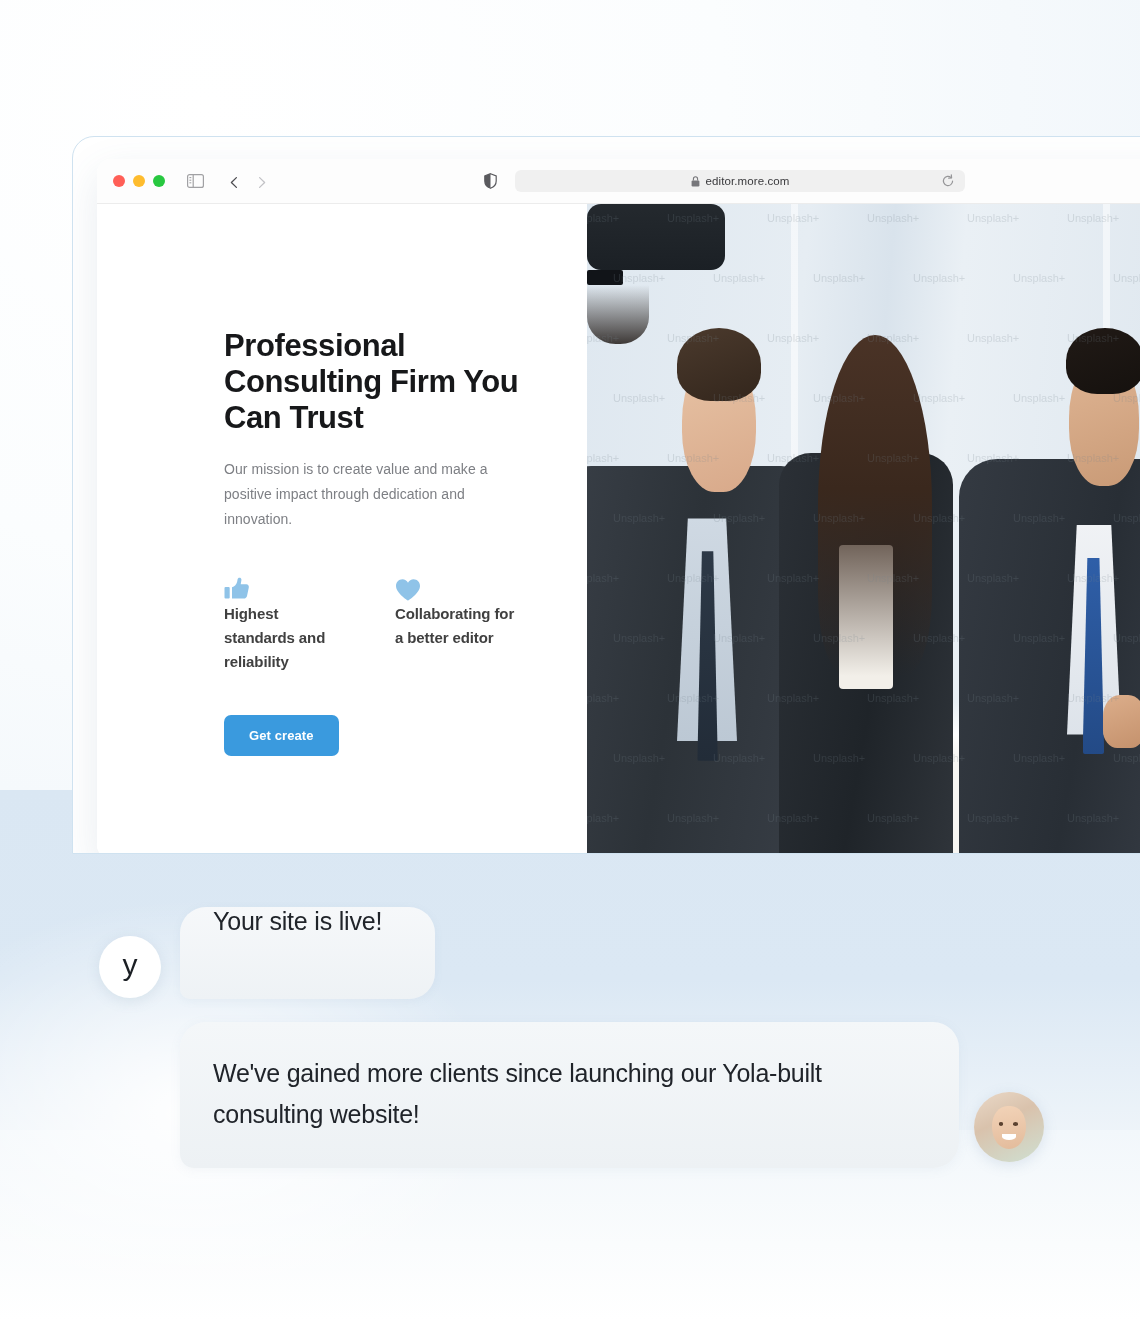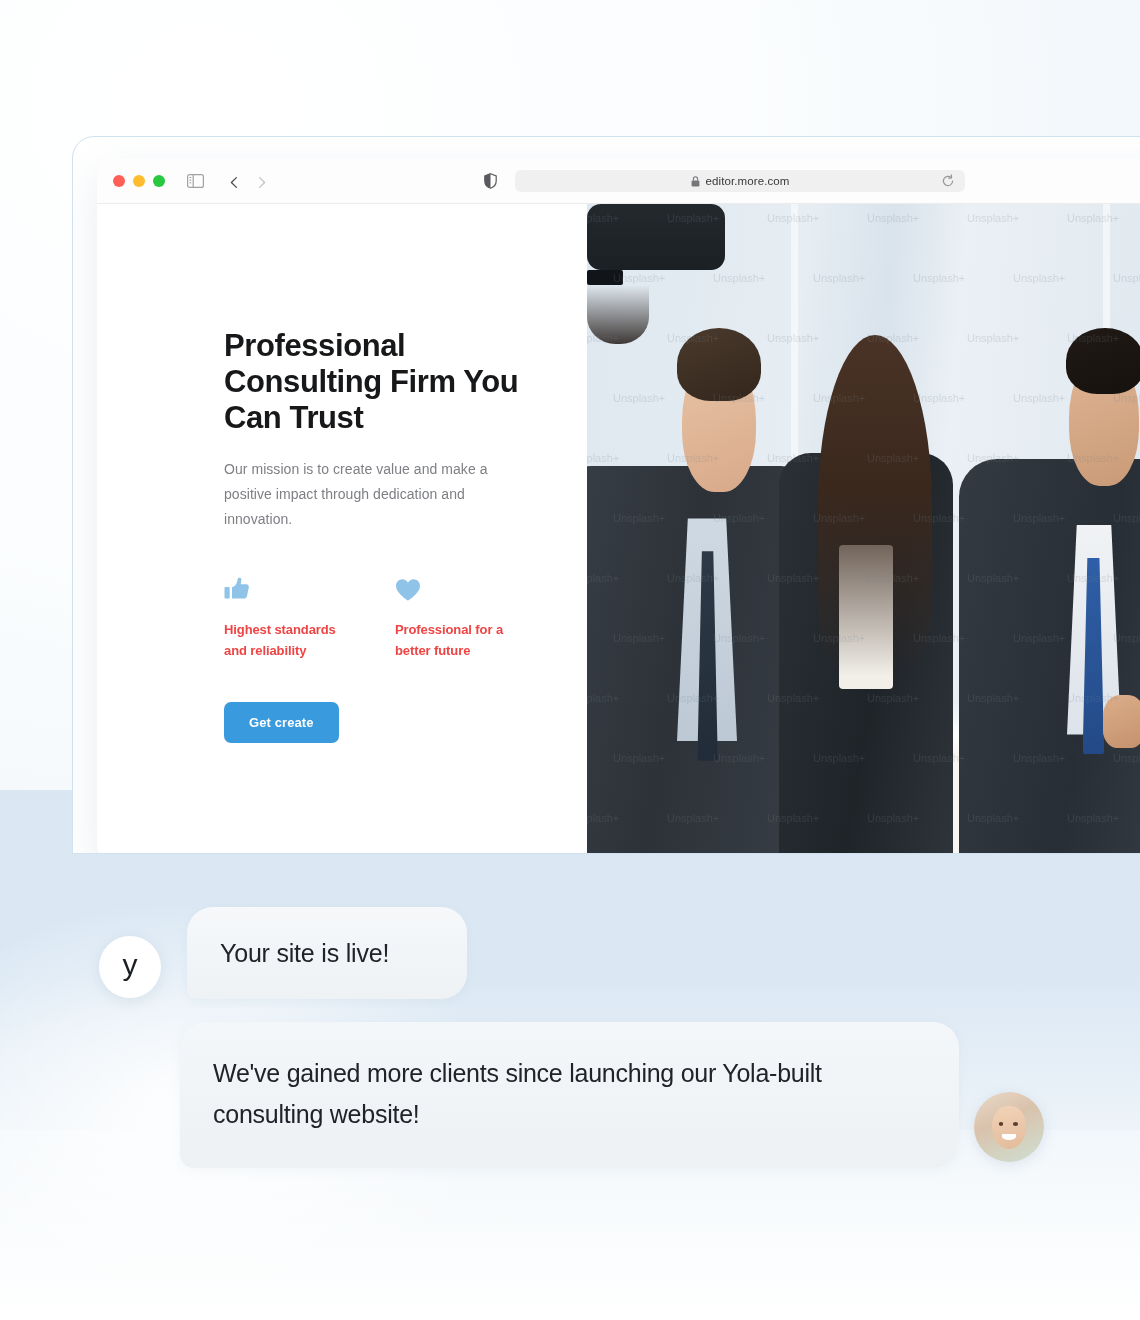--- a/index.html
+++ b/index.html
@@ -89,22 +89,22 @@
   }
   .hero-sub {
     margin-top:21px; font-size:14px; line-height:1.78;
     color:#7d7f84; letter-spacing:.05px;
   }
 
   .features { display:flex; margin-top:40px; gap:42px; }
   .feature { width:132px; }
   .feature-icon { height:30px; display:flex; align-items:flex-end; }
   .feature-label {
-    margin-top:17px; font-size:13px; line-height:1.62;
-    font-weight:bold; color:#ef4444; letter-spacing:-.1px;
+    font-size:15px; line-height:1.62;
+    font-weight:bold; color:#404040; letter-spacing:-.1px;
   }
 
   .cta {
     margin-top:41px;
     display:inline-block;
     background:#3a9ade; color:#fff;
     font-size:13px; font-weight:bold;
     padding:13px 25px; border-radius:7px;
     border:none; cursor:pointer; letter-spacing:.1px;
   }
@@ -175,26 +175,25 @@
 
   
   .wm { position:absolute; inset:0; pointer-events:none; }
   .wm span {
     position:absolute; font-size:11px; color:rgba(120,130,140,.22);
     font-family:"Liberation Sans", sans-serif; white-space:nowrap;
   }
 
   
   .bubble-1 {
-    position:absolute; left:180px; top:907px; width:280px; height:92px;
+    position:absolute; left:180px; top:907px; width:255px; height:92px;
     background:linear-gradient(180deg,#f6f8fa 0%,#eef2f5 100%);
     border-radius:26px 26px 26px 10px;
-    display:flex; align-items:center;
+    display:flex; align-items:flex-start;
     box-shadow:0 2px 10px rgba(120,145,170,.07);
-    margin-left:7px;
   }
   .bubble-1 .txt {
     margin-left:33px; font-size:25px; color:#20242a; letter-spacing:-.2px;
   }
 
   .avatar-y {
     position:absolute; left:99px; top:936px; width:62px; height:62px;
     background:#fff; border-radius:50%;
     display:flex; align-items:center; justify-content:center;
     box-shadow:0 3px 14px rgba(110,140,170,.16);
@@ -320,21 +319,21 @@
               </div>
               <div class="feature-label">Highest standards and reliability</div>
             </div>
 
             <div class="feature">
               <div class="feature-icon">
                 <svg width="26" height="24" viewBox="0 0 26 24">
                   <path d="M13 22.5 C13 22.5 1 15.2 1 7.9 C1 4.1 3.9 1.3 7.4 1.3 C9.8 1.3 11.9 2.7 13 4.8 C14.1 2.7 16.2 1.3 18.6 1.3 C22.1 1.3 25 4.1 25 7.9 C25 15.2 13 22.5 13 22.5 Z" fill="#8fc3e8"></path>
                 </svg>
               </div>
-              <div class="feature-label">Professional for a better future</div>
+              <div class="feature-label">Collaborating for a better editor</div>
             </div>
 
           </div>
 
           <button class="cta">Get create</button>
         </div>
       </div>
 
       <div class="page-right">
         <div class="photo">

